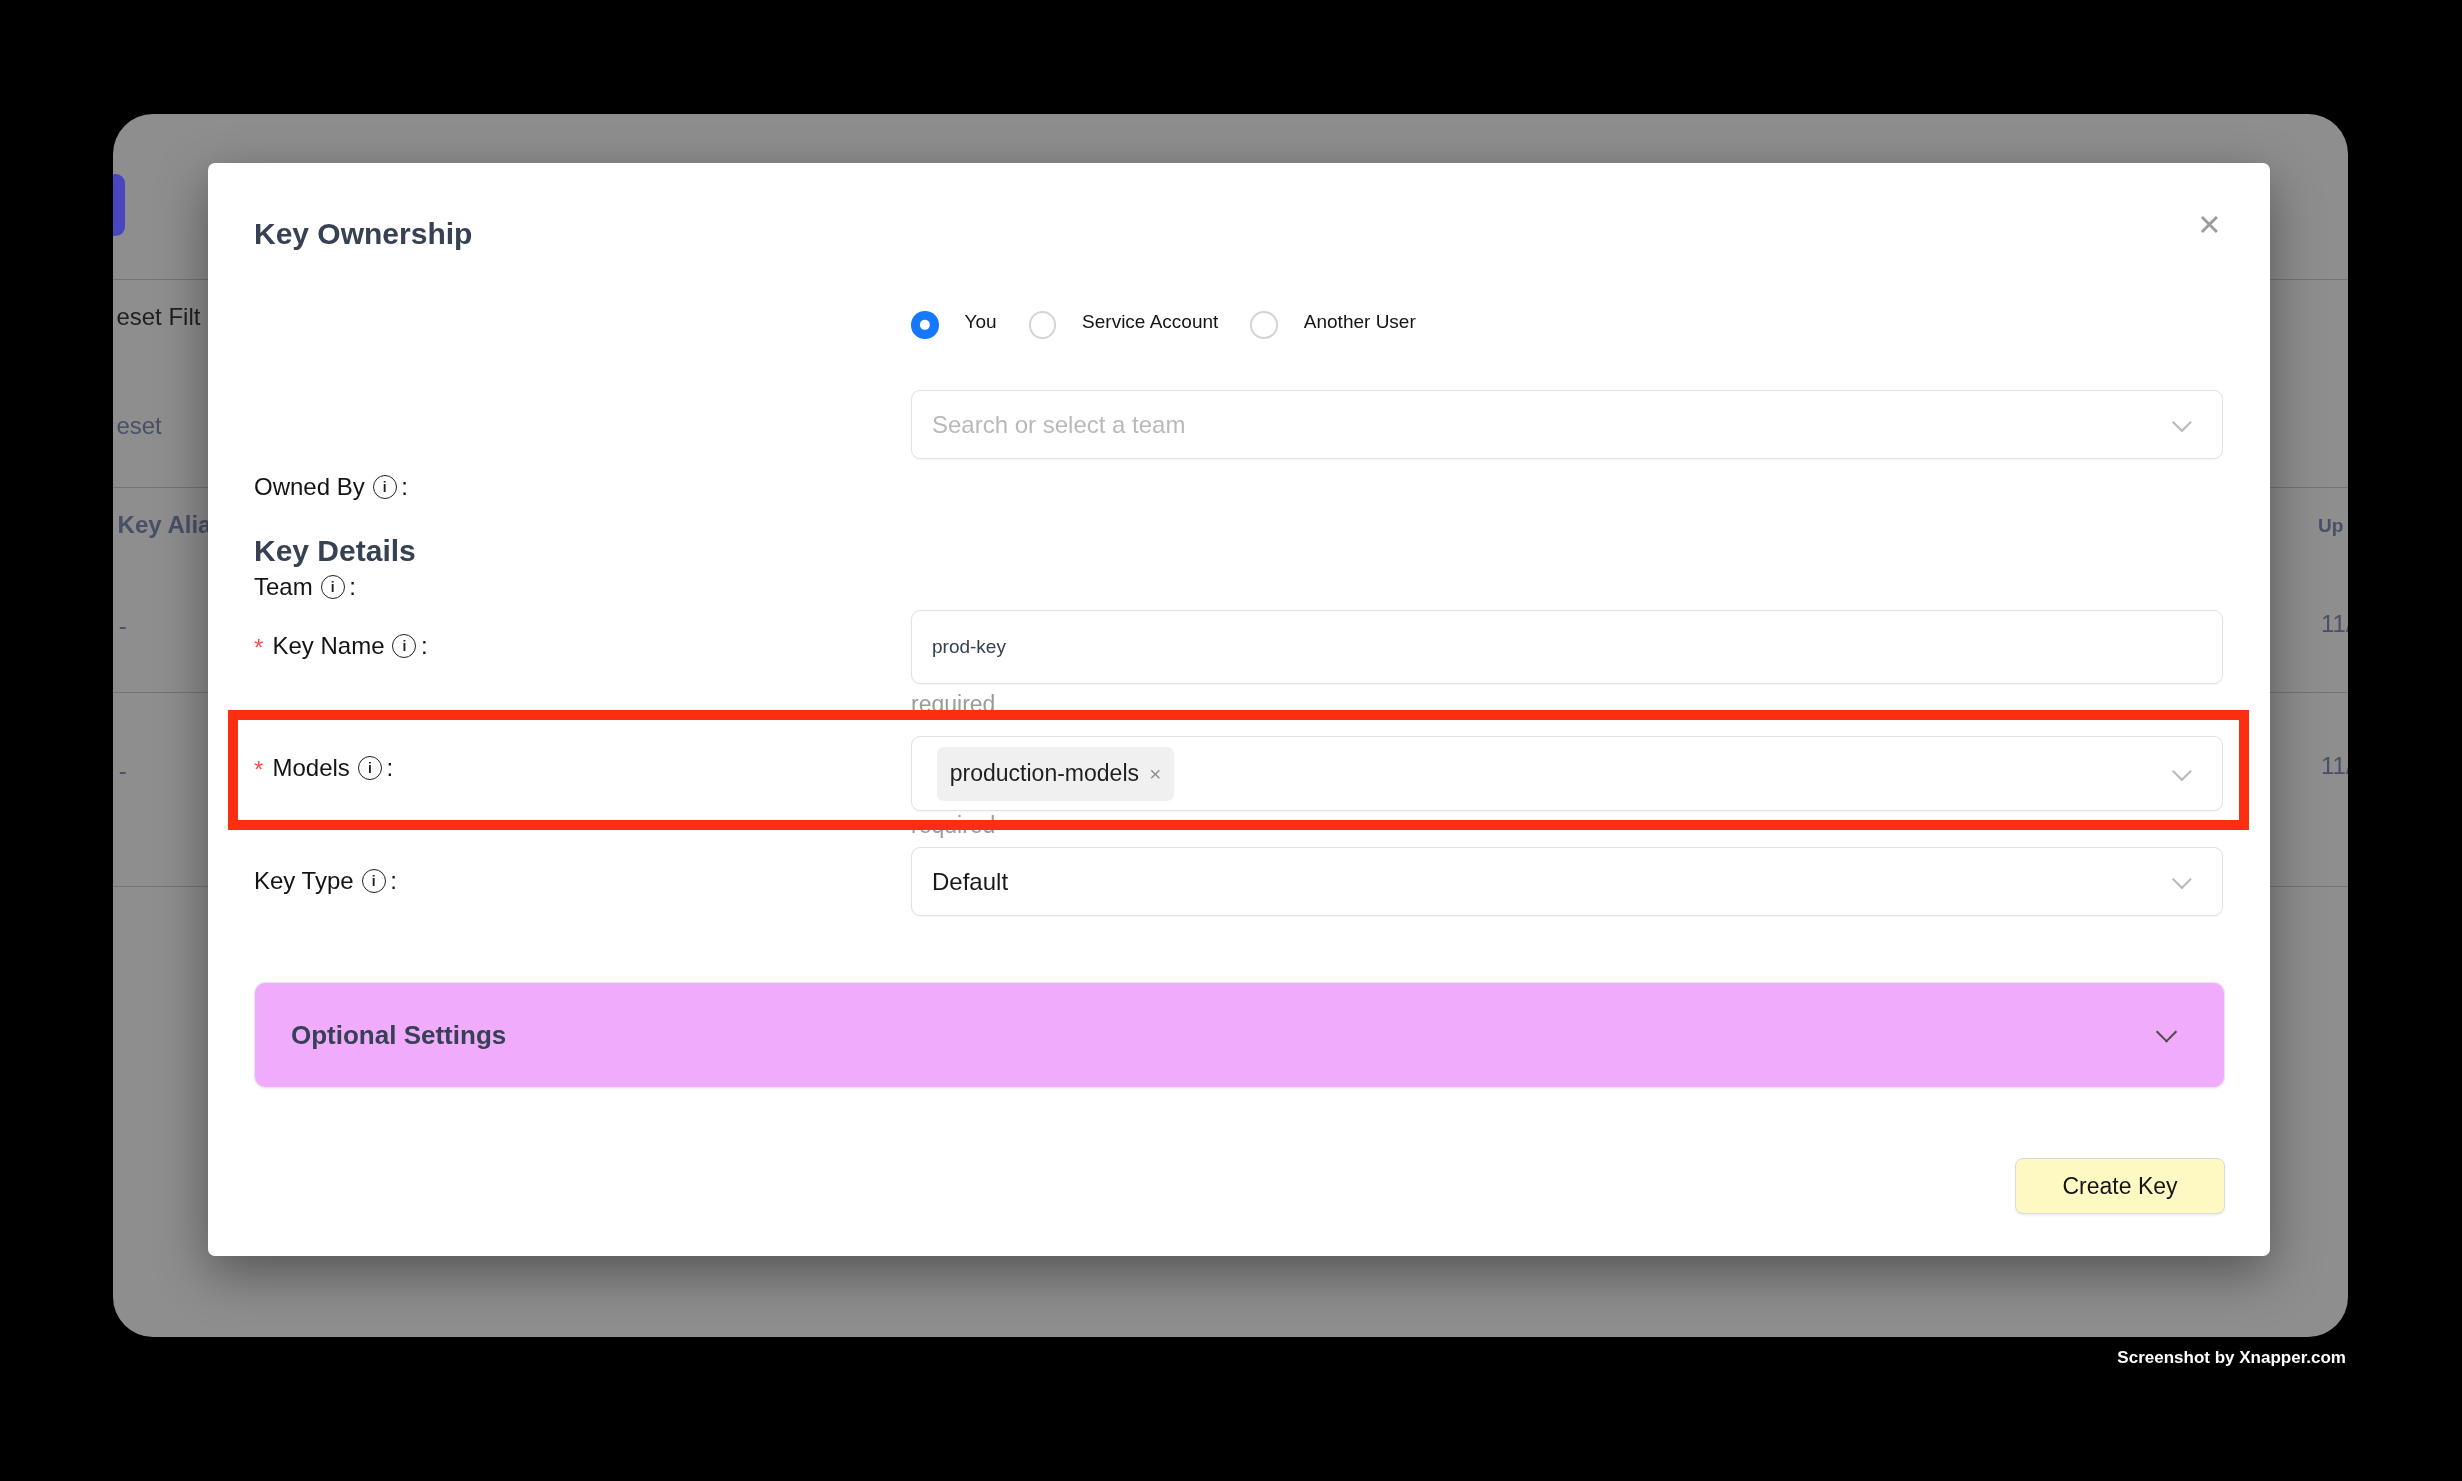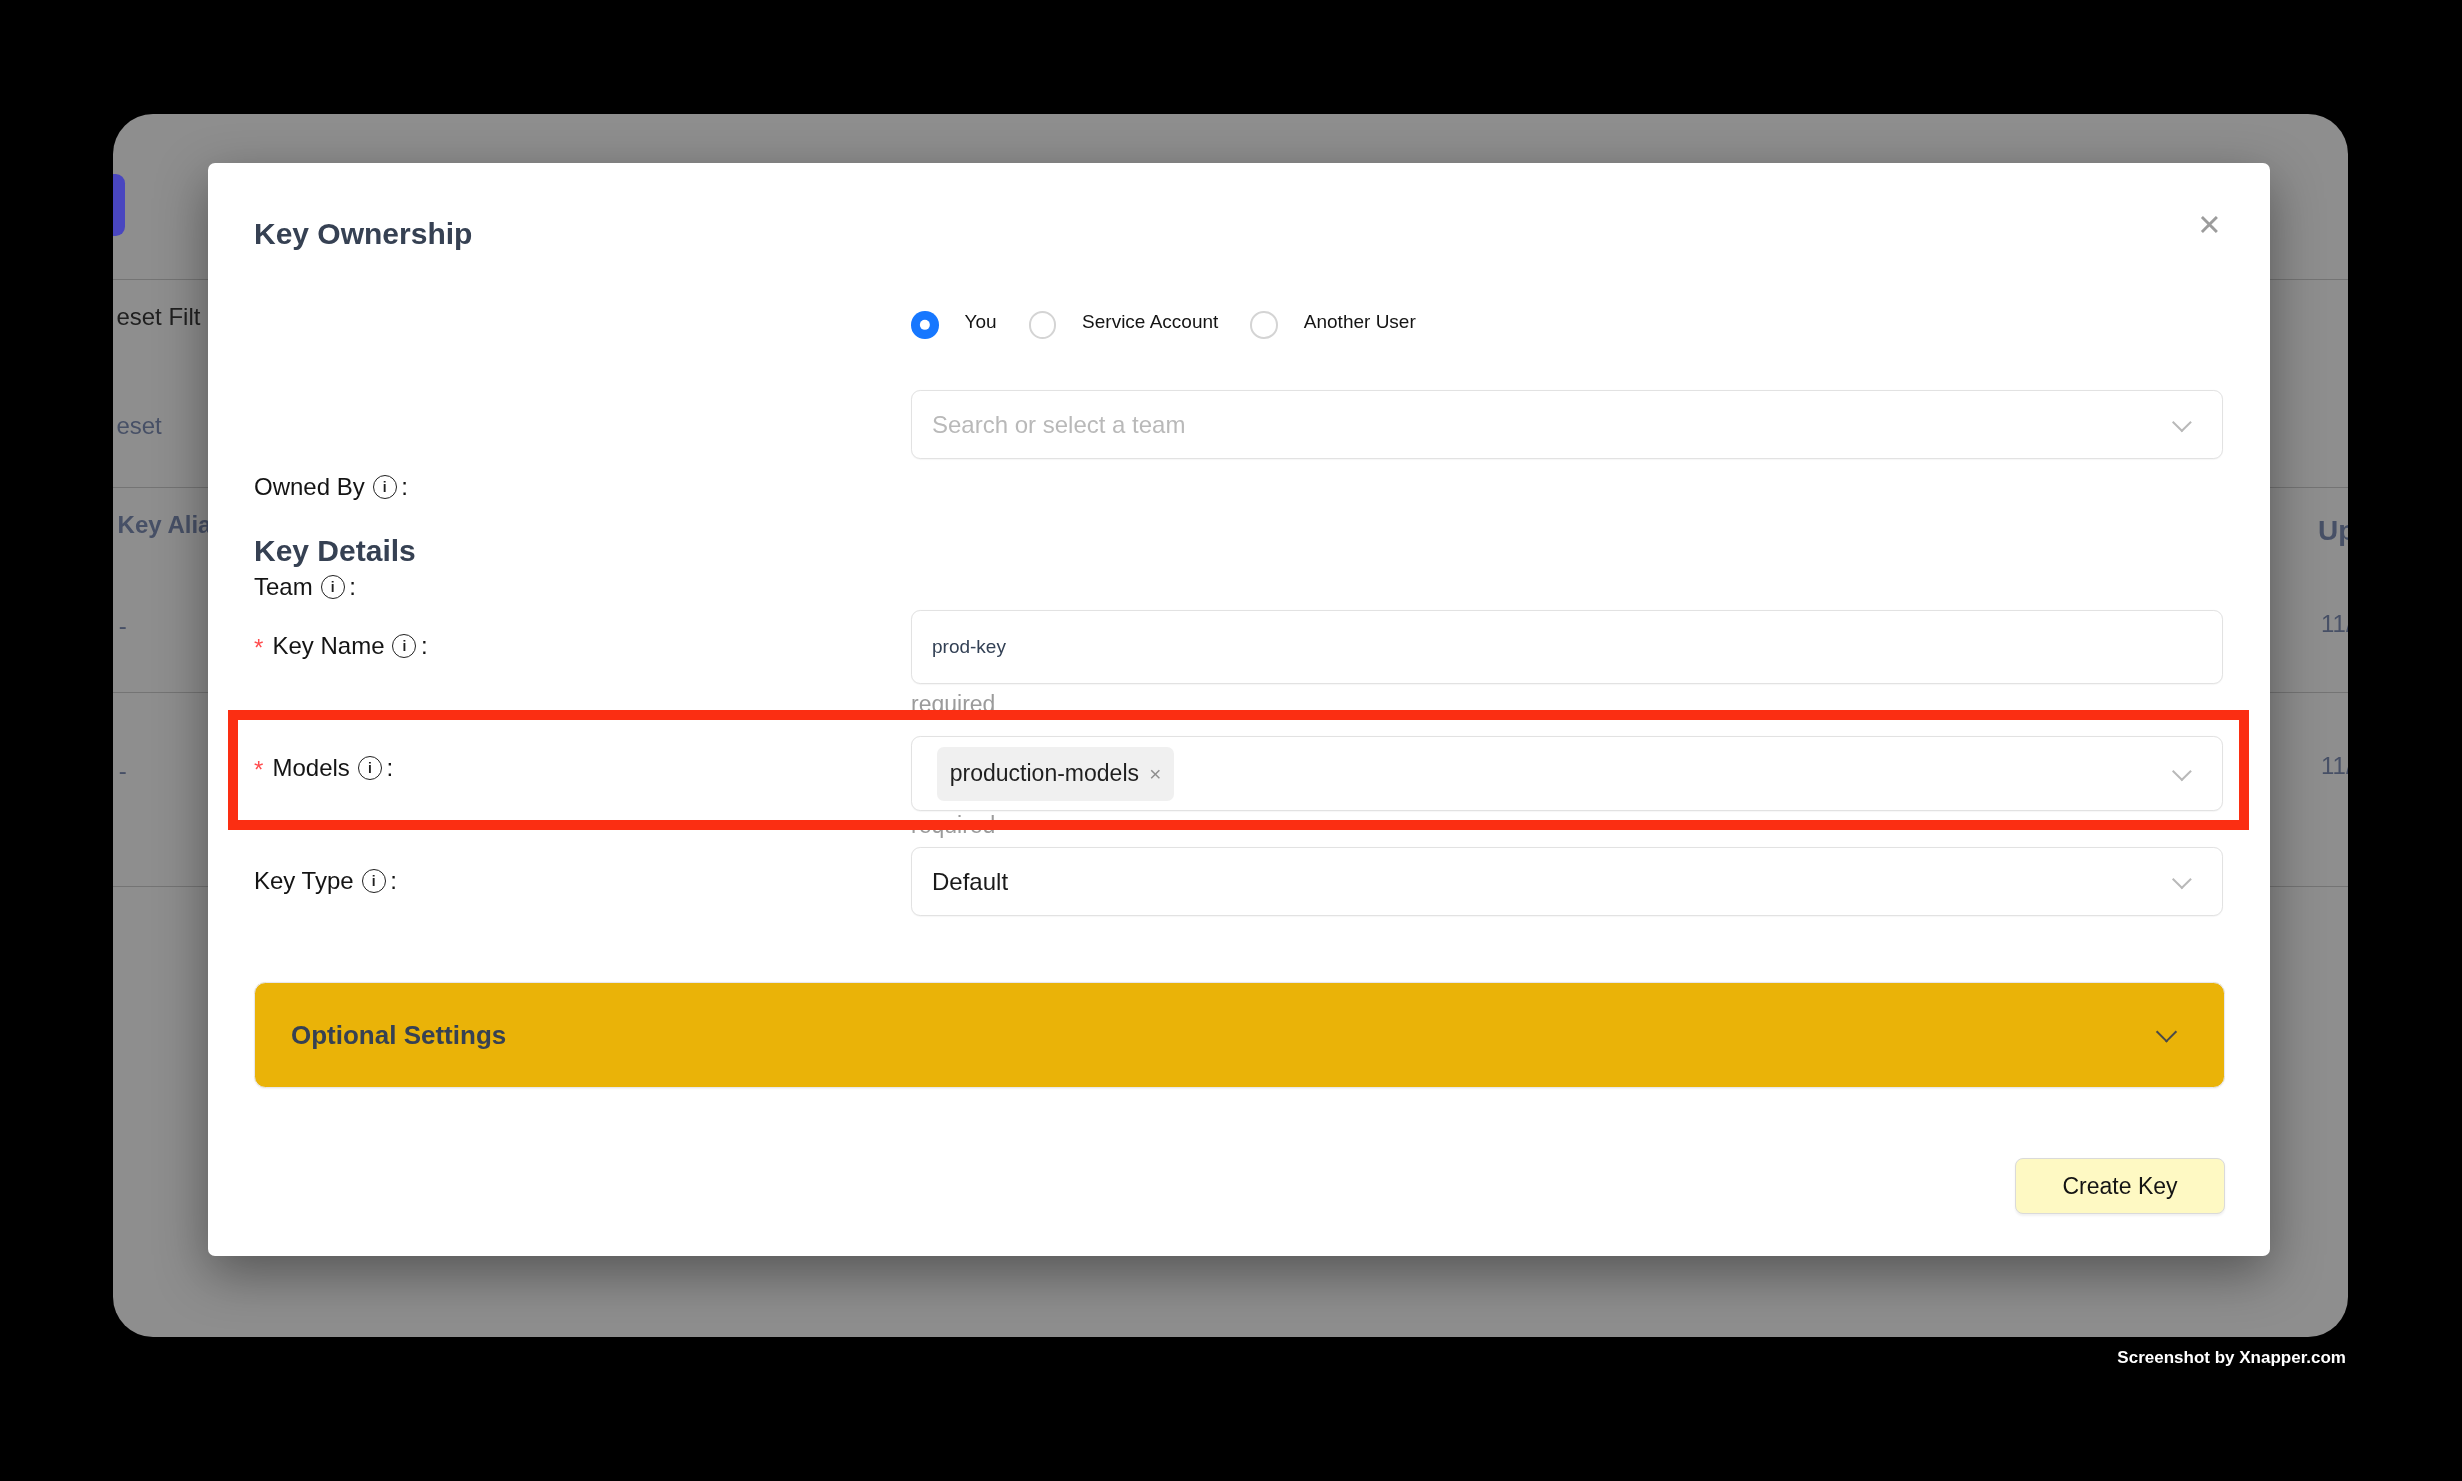--- a/index.html
+++ b/index.html
@@ -49,21 +49,21 @@
   .required-msg{position:absolute;left:703px;font-size:23px;color:#9b9b9b;}
 
   .tag{display:flex;align-items:center;gap:10.3px;background:#f0f0f0;border-radius:6.9px;
        height:54px;padding:0 12.6px;font-size:23px;color:#1f1f1f;margin-left:16px;}
   .tag-x{color:#8f8f8f;font-size:20.7px;cursor:pointer;}
 
   .red-box{position:absolute;left:20px;top:547px;width:2021px;height:120px;box-sizing:border-box;
            border:10.3px solid #fb2e12;pointer-events:none;}
 
   .opt-panel{position:absolute;left:46px;top:819px;width:1971px;height:106px;box-sizing:border-box;
-             background:#eab308;border:1.1px solid #e8e8ec;border-radius:11.5px;
+             background:#f0abfc;border:1.1px solid #e8e8ec;border-radius:11.5px;
              box-shadow:0 0.6px 1.7px rgba(0,0,0,0.05);padding-left:20px;}
   .opt-title{position:absolute;left:36px;top:50%;transform:translateY(-50%);
              font-size:26px;font-weight:700;color:#364153;}
   .opt-chev{position:absolute;right:50px;top:50%;width:15px;height:15px;box-sizing:border-box;
             border-right:2.9px solid #4a4a4a;border-bottom:2.9px solid #4a4a4a;
             transform:translateY(-70%) rotate(45deg);}
 
   .create-btn{position:absolute;left:1807px;top:995px;width:210px;height:56px;box-sizing:border-box;
               background:#fef9c3;border:1.1px solid #dadada;border-radius:8px;display:flex;
               align-items:center;justify-content:center;font-size:23px;color:#141414;
@@ -84,21 +84,21 @@
     <div class="divider" style="top:373px"></div>
     <div class="divider" style="top:578px"></div>
     <div class="divider" style="top:772px"></div>
 
     <div class="frag" style="left:3.4px;top:189px;font-size:24px;color:#202020;font-weight:500">eset Filt</div>
     <div class="frag" style="left:3.4px;top:298px;font-size:24px;font-weight:500">eset</div>
     <div class="frag" style="left:4.6px;top:397px;font-size:24px;font-weight:700">Key Alia</div>
     <div class="frag" style="left:5.7px;top:498px;font-size:24px;font-weight:500">-</div>
     <div class="frag" style="left:5.7px;top:643px;font-size:24px;font-weight:500">-</div>
 
-    <div class="frag" style="left:2205px;top:401px;font-size:28px;font-weight:700">Up</div>
+    <div class="frag" style="left:2205px;top:401px;font-size:19px;font-weight:700">Up</div>
     <div class="frag" style="left:2208px;top:496px;font-size:24px;font-weight:500">11/</div>
     <div class="frag" style="left:2208px;top:638px;font-size:24px;font-weight:500">11/</div>
 
     <div class="modal">
 
       <div class="m-title">Key Ownership</div>
       <div class="m-close">✕</div>
 
       <div class="label-row" style="top:310px">
         <span>Owned By</span>

